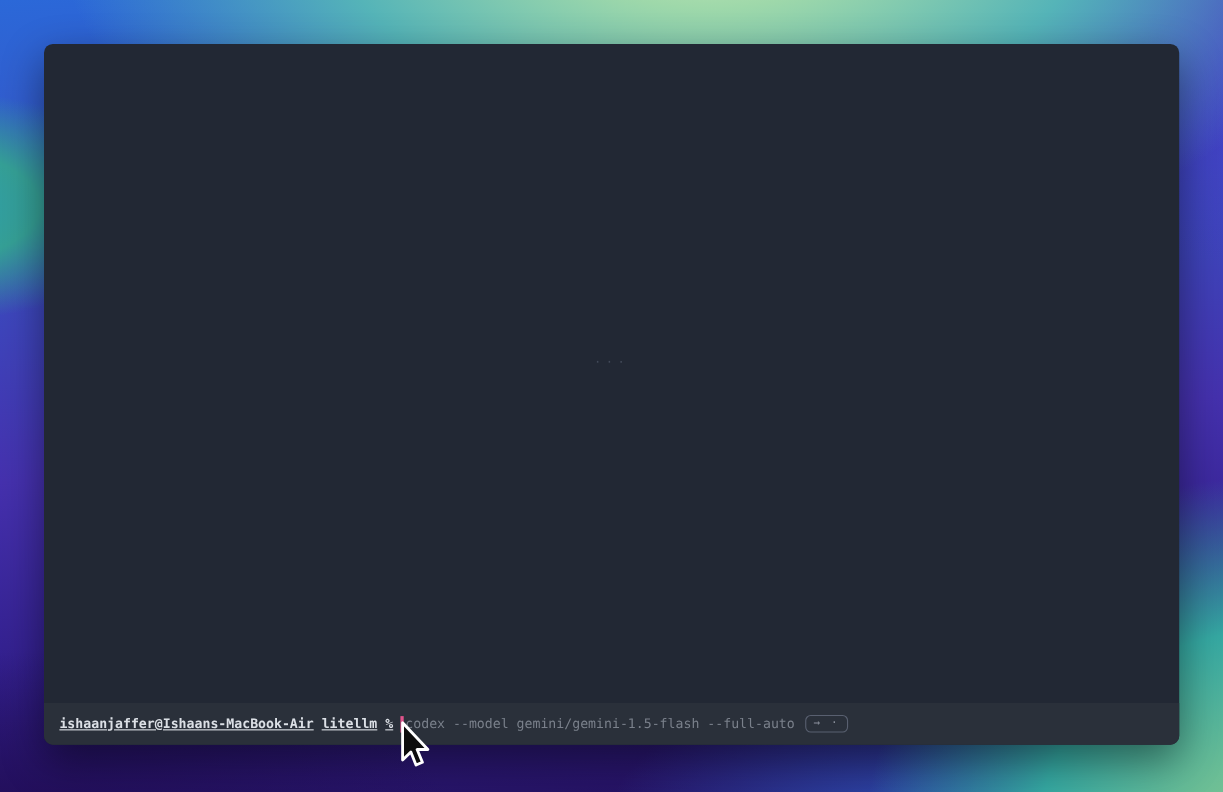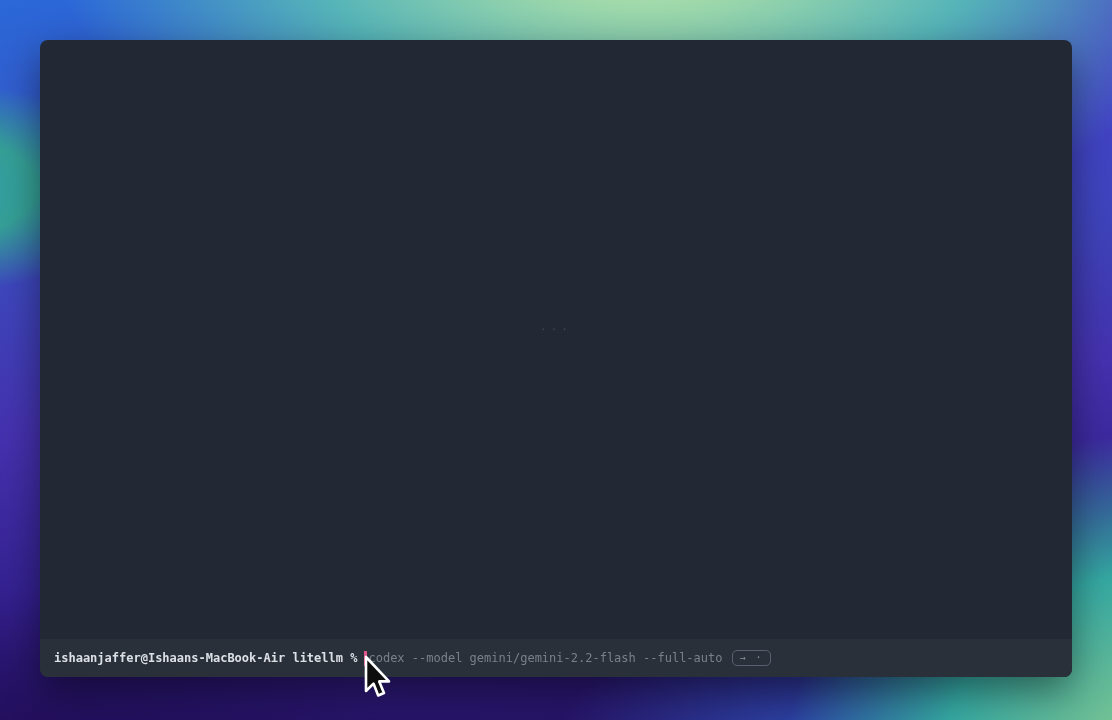--- a/index.html
+++ b/index.html
@@ -41,21 +41,21 @@
 
   .prompt-bar {
     position: absolute; left: 0; right: 0; bottom: 0; height: 38px;
     background: #2a303a;
     border-radius: 0 0 8px 8px;
     display: flex; align-items: center;
     padding: 0 14px;
     font-size: 12px; line-height: 16px;
     white-space: pre;
   }
-  .prompt-strong { color: #dce0e6; font-weight: bold; }
+  .prompt-strong { color: #dce0e6; font-weight: bold; text-decoration: underline; }
   .prompt-sep { color: #dce0e6; font-weight: bold; }
   .cursor-beam {
     display: inline-block; width: 3px; height: 15px;
     background: #e0548c;
     margin: 0 1px 0 7px;
     vertical-align: text-bottom;
   }
   .suggestion { color: #7a808b; }
   .key-hint {
     margin-left: 10px;
@@ -80,20 +80,20 @@
 
 <div class="wallpaper"></div>
 
 <div class="terminal">
 
   <div class="output-area">
     <div class="ellipsis">···</div>
   </div>
 
   <div class="prompt-bar">
-    <span class="prompt-strong">ishaanjaffer@Ishaans-MacBook-Air</span><span class="prompt-sep"> </span><span class="prompt-strong">litellm</span><span class="prompt-sep"> </span><span class="prompt-strong">%</span><span class="cursor-beam"></span><span class="suggestion">codex --model gemini/gemini-2.2-flash --full-auto</span><span class="key-hint">→ ·</span>
+    <span class="prompt-strong">ishaanjaffer@Ishaans-MacBook-Air</span><span class="prompt-sep"> </span><span class="prompt-strong">litellm</span><span class="prompt-sep"> </span><span class="prompt-strong">%</span><span class="cursor-beam"></span><span class="suggestion">codex --model gemini/gemini-1.5-flash --full-auto</span><span class="key-hint">→ ·</span>
   </div>
 
 </div>
 
 <svg class="mouse-pointer" viewBox="0 0 32 48" xmlns="http://www.w3.org/2000/svg">
   <path d="M5,2 L5,36 L12.5,28.6 L17.2,40.5 L23,38 L18.2,26.4 L28,26.4 Z" fill="#0d0d0d" stroke="#ffffff" stroke-width="2.6" stroke-linejoin="round"></path>
 </svg>
 
 </body></html>

